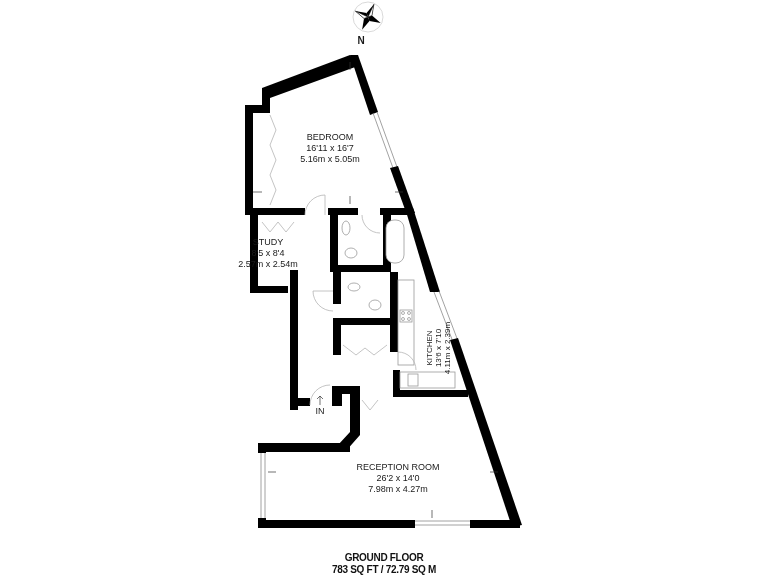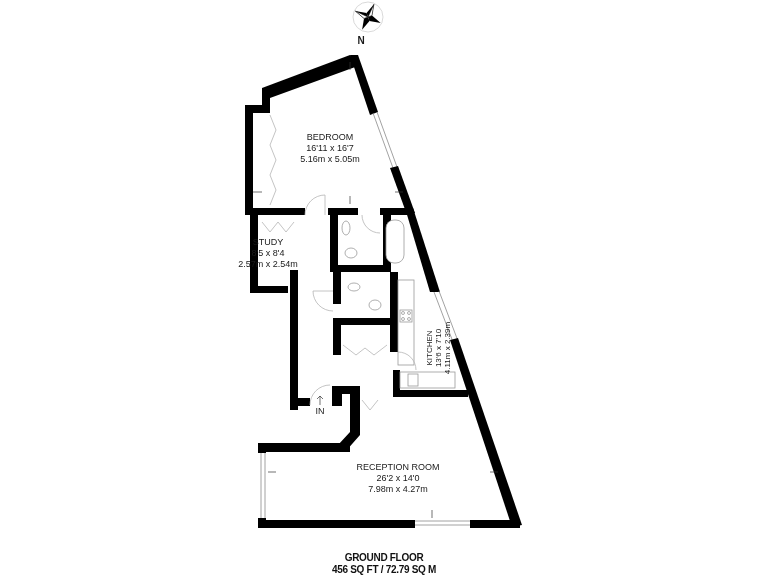--- a/index.html
+++ b/index.html
@@ -160,13 +160,13 @@
     <line class="arrow" x1="350" y1="196" x2="350" y2="204"></line>
     <line class="arrow" x1="253" y1="192" x2="262" y2="192"></line>
     <line class="arrow" x1="395" y1="192" x2="403" y2="192"></line>
     <line class="arrow" x1="268" y1="472" x2="276" y2="472"></line>
     <line class="arrow" x1="490" y1="472" x2="498" y2="472"></line>
     <line class="arrow" x1="432" y1="510" x2="432" y2="518"></line>
   </g>
 </svg>
 
 <div class="footer" style="top:552px">GROUND FLOOR</div>
-<div class="footer" style="top:564px">456 SQ FT / 72.79 SQ M</div>
+<div class="footer" style="top:564px">783 SQ FT / 72.79 SQ M</div>
 
 </body></html>

